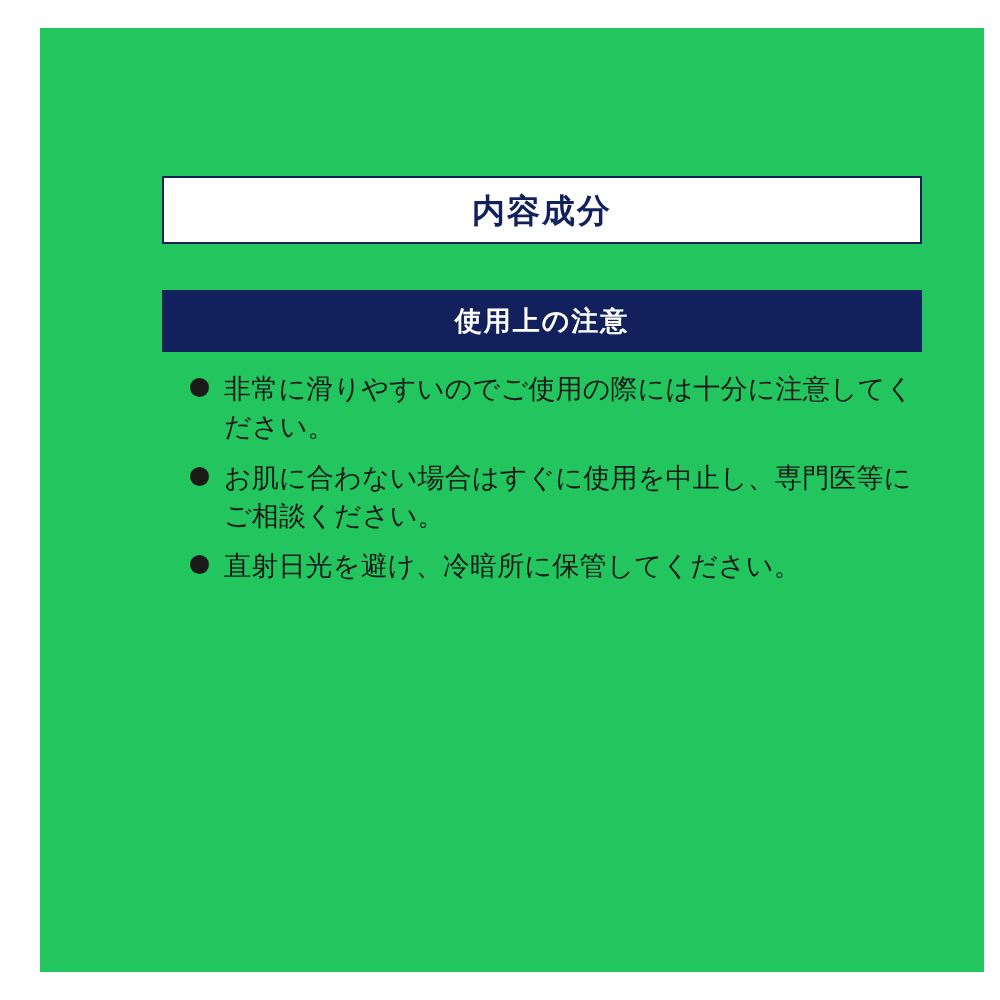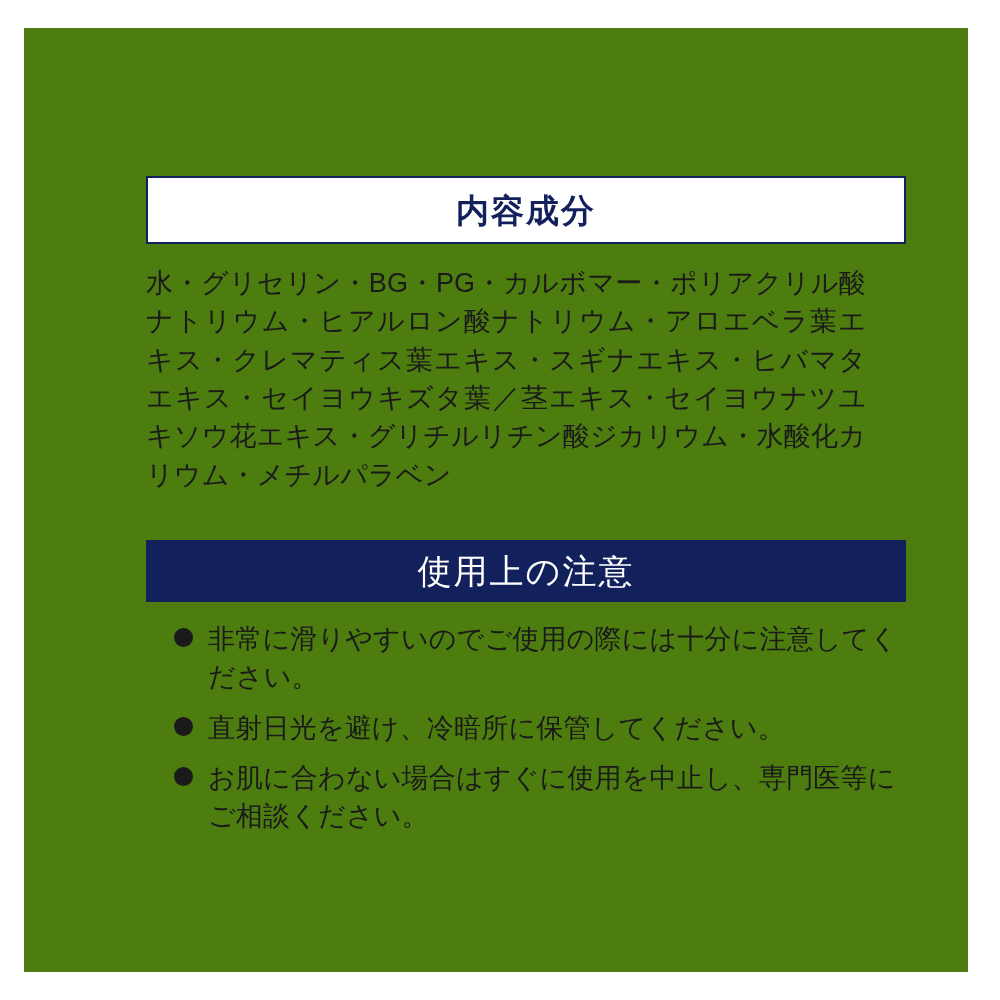--- a/index.html
+++ b/index.html
@@ -17,25 +17,25 @@
     position: absolute;
     left: 0;
     top: 0;
     width: 1000px;
     height: 1000px;
     background: #ffffff;
     box-sizing: border-box;
   }
   .panel {
     position: absolute;
-    left: 24px;
+    left: 40px;
     top: 28px;
     width: 944px;
     height: 944px;
-    background: #4d7c0f;
+    background: #22c55e;
     box-sizing: border-box;
   }
   .content {
     position: absolute;
     left: 122px;
     top: 148px;
     width: 760px;
   }
 
   
@@ -74,22 +74,22 @@
     box-sizing: border-box;
     width: 760px;
     height: 62px;
     background: #12205c;
     display: flex;
     align-items: center;
     justify-content: center;
   }
   .header-solid .htext {
     color: #ffffff;
-    font-size: 34px;
-    font-weight: normal;
+    font-size: 27px;
+    font-weight: bold;
     letter-spacing: 2px;
     line-height: 1;
   }
 
   .notes {
     margin-top: 18px;
     width: 730px;
     list-style: none;
     padding: 0;
     margin-left: 28px;
@@ -119,36 +119,35 @@
 <body>
 
 <div class="page">
   <div class="panel">
     <div class="content">
 
       <div class="header-outline">
         <span class="htext">内容成分</span>
       </div>
 
-      <div class="ingredients">水・グリセリン・BG・PG・カルボマー・ポリアクリル酸ナトリウム・ヒアルロン酸ナトリウム・アロエベラ葉エキス・クレマティス葉エキス・スギナエキス・ヒバマタエキス・セイヨウキズタ葉／茎エキス・セイヨウナツユキソウ花エキス・グリチルリチン酸ジカリウム・水酸化カリウム・メチルパラベン</div>
 
       <div class="header-solid">
         <span class="htext">使用上の注意</span>
       </div>
 
       <ul class="notes">
         <li class="note-item">
           <span class="bullet"></span>
           <span>非常に滑りやすいのでご使用の際には十分に注意してください。</span>
         </li>
         <li class="note-item">
           <span class="bullet"></span>
-          <span>直射日光を避け、冷暗所に保管してください。</span>
+          <span>お肌に合わない場合はすぐに使用を中止し、専門医等にご相談ください。</span>
         </li>
         <li class="note-item">
           <span class="bullet"></span>
-          <span>お肌に合わない場合はすぐに使用を中止し、専門医等にご相談ください。</span>
+          <span>直射日光を避け、冷暗所に保管してください。</span>
         </li>
       </ul>
 
     </div>
   </div>
 </div>
 
 </body></html>

